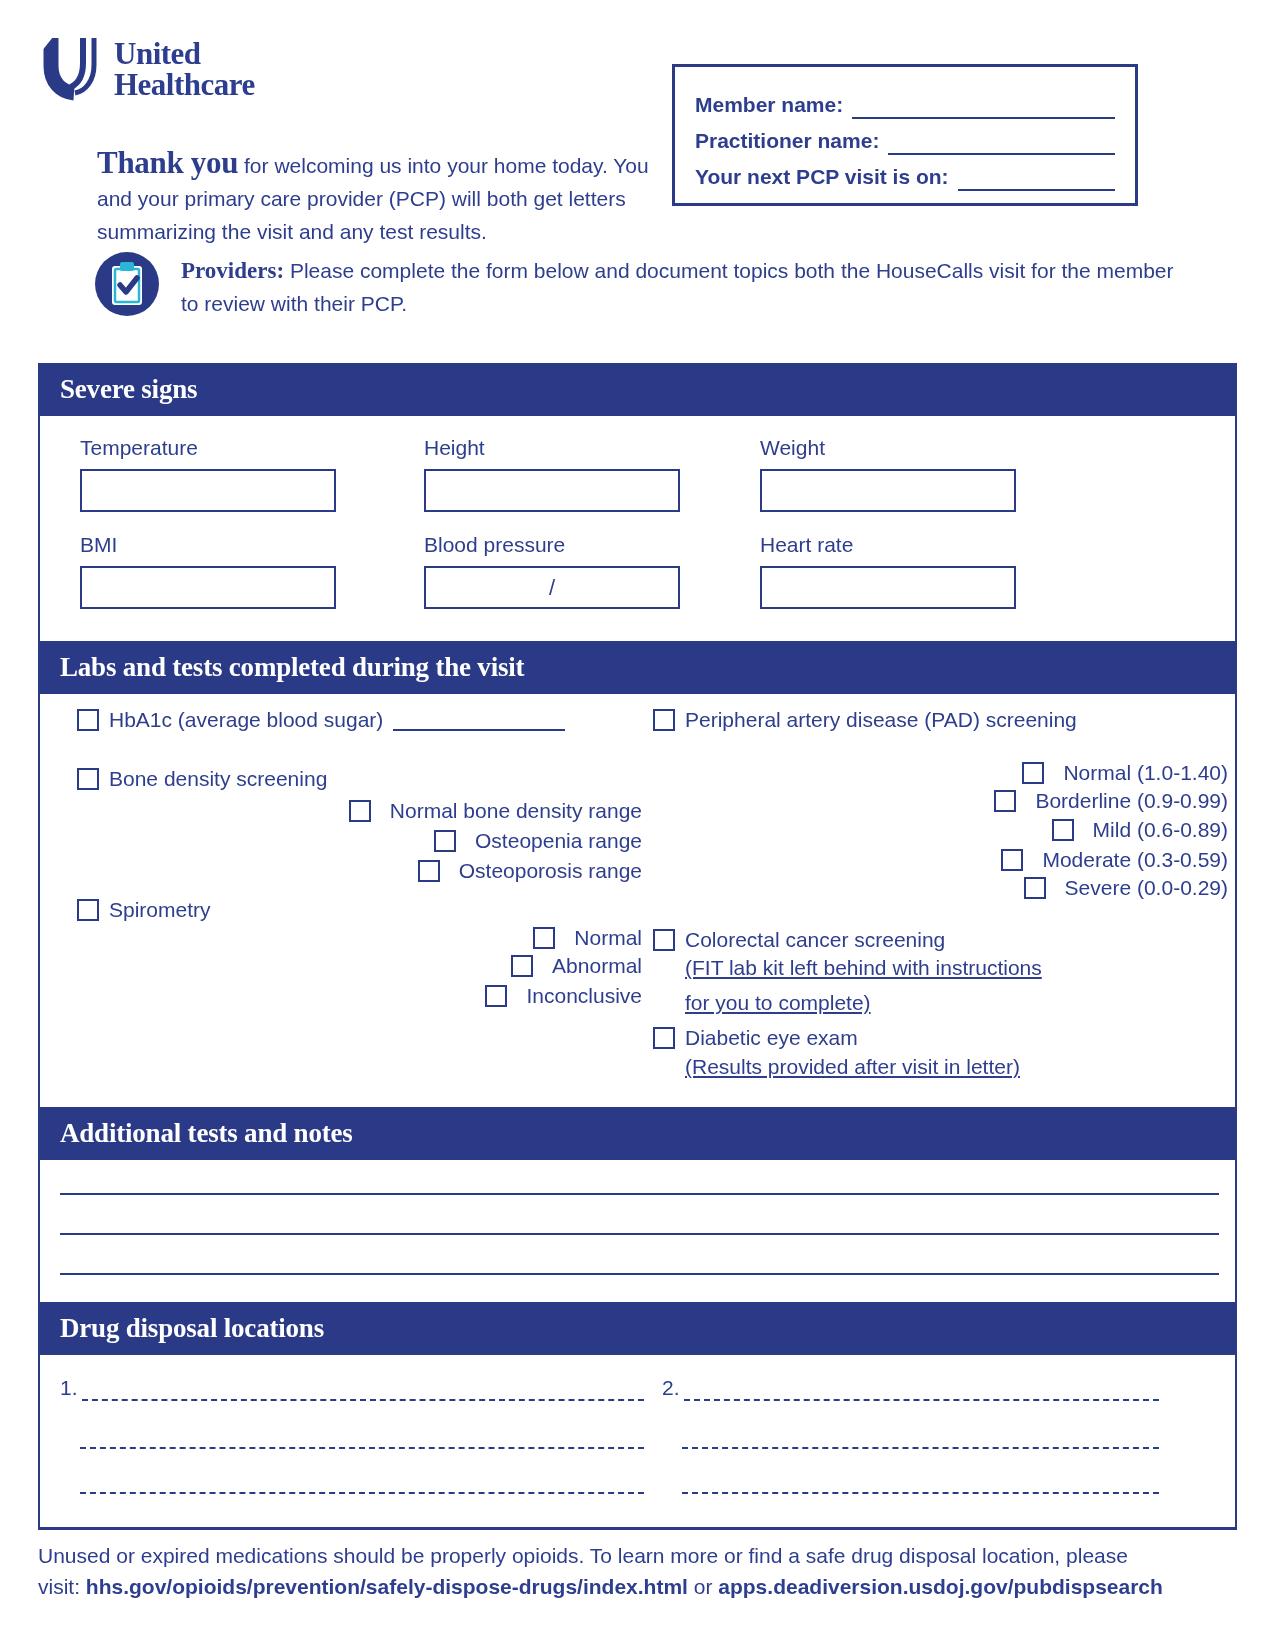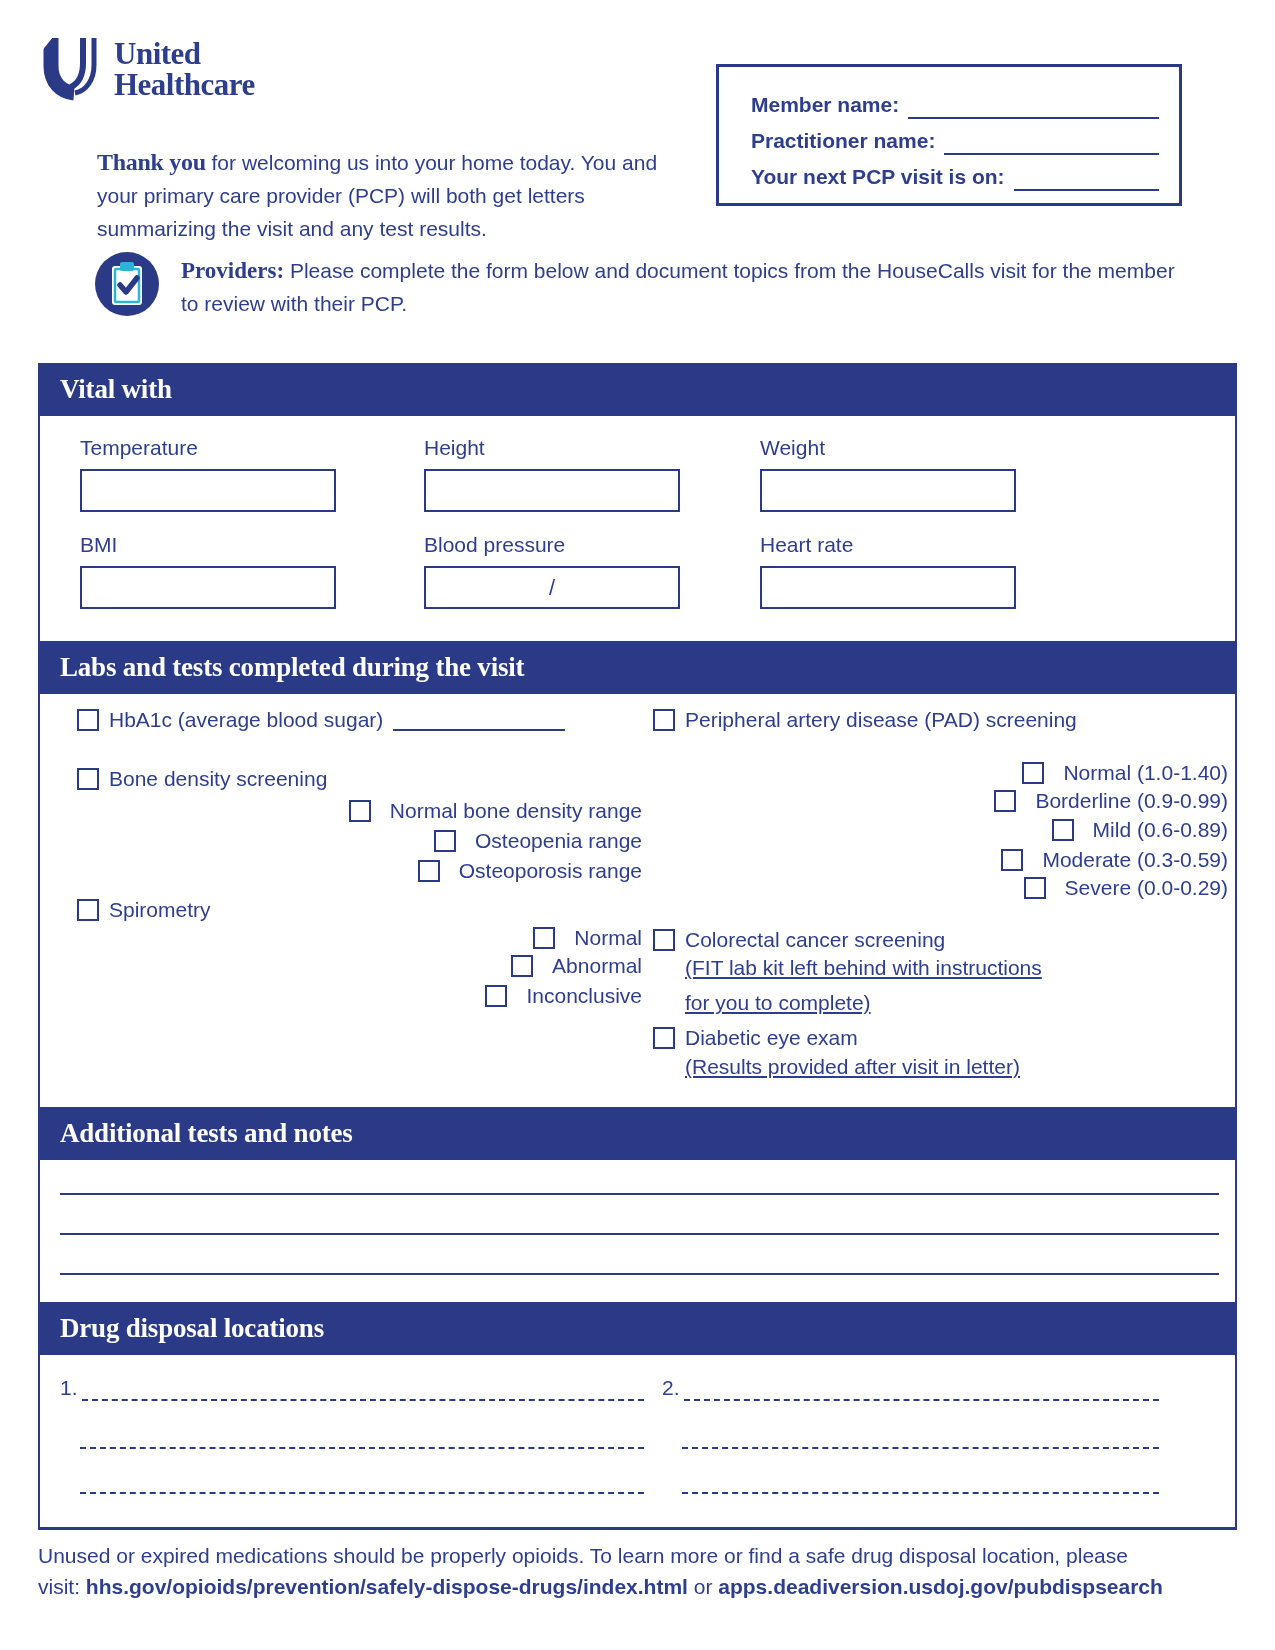--- a/index.html
+++ b/index.html
@@ -21,34 +21,34 @@
   .logo{position:absolute;left:38px;top:34px;display:flex;align-items:flex-start;}
   .logo svg{display:block;}
   .wordmark{
     margin-left:12px;margin-top:4px;
     font-family:"Liberation Serif", serif;
     font-weight:700;font-size:31px;line-height:31px;
     color:var(--text);letter-spacing:-0.5px;
   }
   .wordmark span{display:block;}
   .member-box{
-    position:absolute;left:716px;top:64px;width:466px;
+    position:absolute;left:672px;top:64px;width:466px;
     border:3px solid var(--navy);
-    padding:16px 20px 12px 32px;background:#fff;
+    padding:16px 20px 12px 20px;background:#fff;
   }
   .mrow{display:flex;align-items:flex-end;height:36px;}
   .mlabel{font-weight:700;font-size:21px;white-space:nowrap;padding-bottom:2px;}
   .mline{flex:1;border-bottom:2px solid var(--navy);margin-left:9px;height:26px;}
   .thanks{
     position:absolute;left:97px;top:146px;width:575px;
     font-size:21px;line-height:33px;color:var(--text);
   }
   .serif-lead{
     font-family:"Liberation Serif", serif;font-weight:700;
-    font-size:24px;letter-spacing:-0.3px;
+    font-size:31px;letter-spacing:-0.3px;
   }
   .providers{position:absolute;left:95px;top:252px;width:1085px;display:flex;}
   .prov-icon{flex:none;margin-right:22px;}
   .prov-text{font-size:21px;line-height:33px;padding-top:2px;}
   .prov-lead{font-family:"Liberation Serif", serif;font-weight:700;font-size:23px;}
   
   .form{position:absolute;left:38px;top:363px;width:1199px;}
   .bar{
     height:53px;background:var(--navy);color:#ffffff;
     font-family:"Liberation Serif", serif;font-weight:700;
@@ -126,26 +126,26 @@
   <p class="thanks"><span class="serif-lead">Thank you</span><span> for welcoming us into your home today. You and your primary care provider (PCP) will both get letters summarizing the visit and any test results.</span></p>
 
   <div class="providers">
     <svg class="prov-icon" width="64" height="64" viewBox="0 0 64 64">
       <circle cx="32" cy="32" r="32" fill="#2a3a87"></circle>
       <rect x="17" y="14" width="30" height="39" rx="3" fill="#ffffff"></rect>
       <rect x="20" y="17" width="24" height="33" rx="1.5" fill="#ffffff" stroke="#2ab6d4" stroke-width="2.5"></rect>
       <rect x="25" y="10" width="14" height="9" rx="2" fill="#2ab6d4"></rect>
       <path d="M25 33 L31 40 L42 26" fill="none" stroke="#2a3a87" stroke-width="5.5" stroke-linecap="round" stroke-linejoin="round"></path>
     </svg>
-    <p class="prov-text"><span class="prov-lead">Providers:</span><span> Please complete the form below and document topics from the HouseCalls visit for the member to review with their PCP.</span></p>
+    <p class="prov-text"><span class="prov-lead">Providers:</span><span> Please complete the form below and document topics both the HouseCalls visit for the member to review with their PCP.</span></p>
   </div>
 
   <div class="form">
 
-    <div class="bar">Vital with</div>
+    <div class="bar">Severe signs</div>
     <div class="sec-body vitals-body">
       <span class="vlabel" style="left:40px;top:20px">Temperature</span>
       <span class="vlabel" style="left:384px;top:20px">Height</span>
       <span class="vlabel" style="left:720px;top:20px">Weight</span>
       <div class="vbox" style="left:40px;top:53px"></div>
       <div class="vbox" style="left:384px;top:53px"></div>
       <div class="vbox" style="left:720px;top:53px"></div>
       <span class="vlabel" style="left:40px;top:117px">BMI</span>
       <span class="vlabel" style="left:384px;top:117px">Blood pressure</span>
       <span class="vlabel" style="left:720px;top:117px">Heart rate</span>

